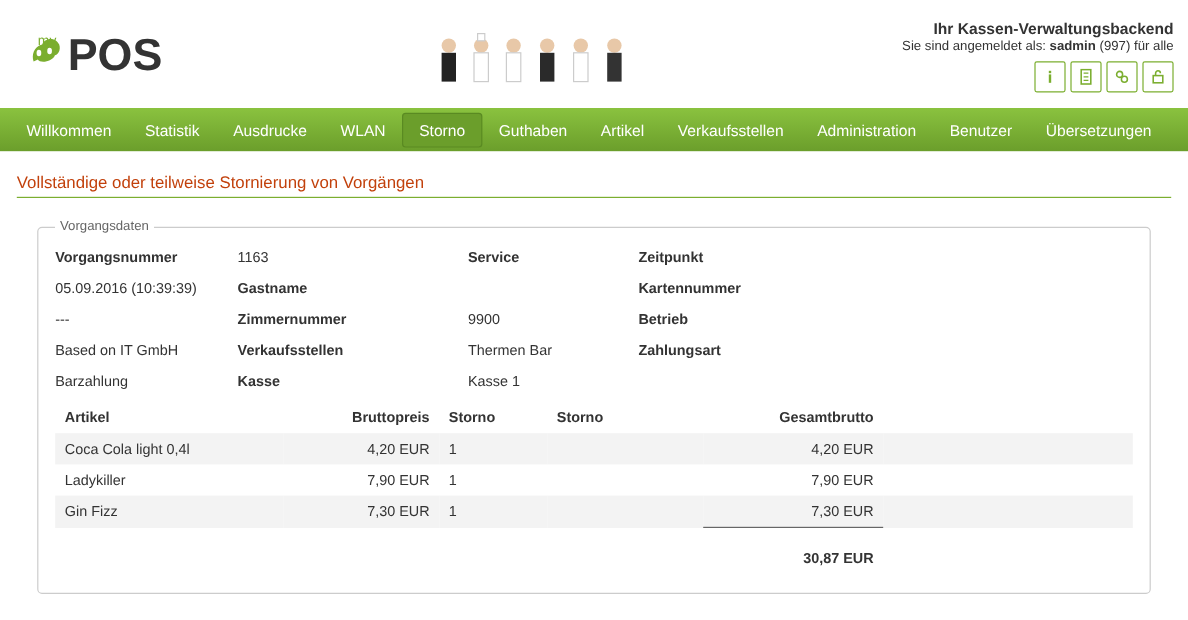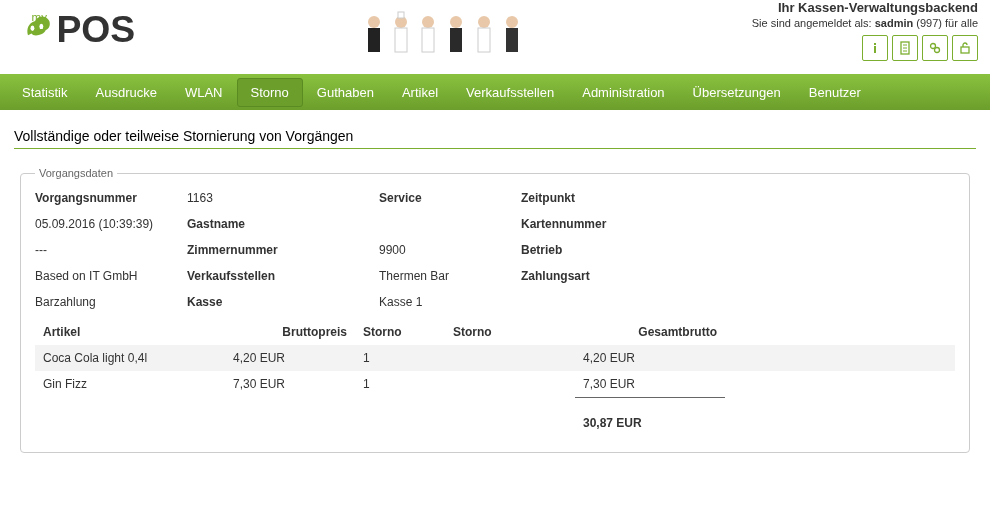--- a/index.html
+++ b/index.html
@@ -1,51 +1,51 @@
 <!DOCTYPE html>
 <html><head>
   <meta charset="utf-8">
   <style>
     * { box-sizing: border-box; }
     body { margin: 0; font-family: Arial, Helvetica, sans-serif; font-size: 12px; color: #333; background: #fff; }
     
-    .header { display: flex; align-items: flex-start; justify-content: space-between; padding: 0 12px 0 12px; }
+    .header { display: flex; align-items: flex-start; justify-content: space-between; padding: 16px 12px 0 12px; }
     .logo { display: flex; align-items: center; }
     .logo-svg { width: 160px; height: 60px; }
     
     .header-center { flex: 1; display: flex; justify-content: center; align-items: flex-end; height: 74px; }
     .people-svg { width: 180px; height: 66px; }
     
     .header-right { text-align: right; font-size: 11px; }
     .header-title { font-weight: bold; font-size: 13px; }
     .header-sub { margin-top: 2px; margin-left: 32px; }
     .header-sub b { font-weight: bold; }
     
     .icon-row { display: flex; gap: 4px; justify-content: flex-end; margin-top: 6px; }
     .icon-btn { width: 26px; height: 26px; border: 1px solid #7BAE2F; background: #fff; display: flex; align-items: center; justify-content: center; border-radius: 2px; cursor: pointer; }
     .icon-btn svg { fill: #7BAE2F; }
     
     .nav { background: linear-gradient(#8AC23F, #6B9E2B); display: flex; padding: 0 8px; height: 36px; align-items: center; gap: 0; }
     .nav-item { color: #fff; font-size: 13px; padding: 8px 14px; cursor: pointer; }
     .nav-item.active { background: #6B9E2B; border: 1px solid #5A8A22; border-radius: 3px; padding: 6px 13px; }
     
     .page { padding: 18px 14px; }
-    .page-title { color: #000000; font-size: 14px; padding-bottom: 4px; border-bottom: 1px solid #7BAE2F; margin-bottom: 18px; }
-    
-    fieldset { border: 1px solid #ccc; border-radius: 4px; padding: 12px 14px 16px 14px; margin: 6px; }
+    .page-title { color: #c2410c; font-size: 14px; padding-bottom: 4px; border-bottom: 1px solid #7BAE2F; margin-bottom: 18px; }
+    
+    fieldset { border: 1px solid #ccc; border-radius: 4px; padding: 12px 14px 16px 14px; margin: 17px; }
     legend { color: #666; font-size: 11px; padding: 0 4px; }
     
     .details { display: grid; grid-template-columns: 140px 180px 130px 200px; row-gap: 12px; column-gap: 10px; margin-bottom: 10px; gap: 12px; }
     .details .lbl { font-weight: bold; }
     
     table.items { width: 100%; border-collapse: collapse; font-size: 12px; }
     table.items th { text-align: left; font-weight: bold; padding: 6px 8px; }
     table.items th.right { text-align: right; }
     table.items td { padding: 6px 8px; }
-    table.items td.right { }
+    table.items td.right { text-align: right; }
     table.items tr.striped:nth-child(odd) { background: #f3f3f3; }
     
     .col-art { width: 190px; }
     .col-bp { width: 130px; text-align: right; }
     .col-menge { width: 90px; }
     .col-storno { width: 130px; }
     .col-gb { width: 150px; text-align: right; }
     
     .total-line td.line { border-top: 1px solid #666; }
     .total-row td { font-weight: bold; padding-top: 8px; }
@@ -113,30 +113,31 @@
           <svg width="14" height="14" viewBox="0 0 14 14">
             <rect x="3" y="6" width="8" height="6" fill="none" stroke="#7BAE2F" stroke-width="1.3"></rect>
             <path d="M5 6 V4 a2 2 0 0 1 4 0" fill="none" stroke="#7BAE2F" stroke-width="1.3"></path>
           </svg>
         </div>
     </div>
   </div>
 </div>
 
 <div class="nav" id="nav">
+    <div class="nav-item">Willkommen</div>
     <div class="nav-item">Statistik</div>
     <div class="nav-item">Ausdrucke</div>
     <div class="nav-item">WLAN</div>
     <div class="nav-item active">Storno</div>
     <div class="nav-item">Guthaben</div>
     <div class="nav-item">Artikel</div>
     <div class="nav-item">Verkaufsstellen</div>
     <div class="nav-item">Administration</div>
+    <div class="nav-item">Benutzer</div>
     <div class="nav-item">Übersetzungen</div>
-    <div class="nav-item">Benutzer</div>
   </div>
 
 <div class="page">
   <div class="page-title">Vollständige oder teilweise Stornierung von Vorgängen</div>
 
   <fieldset>
     <legend>Vorgangsdaten</legend>
 
     <div class="details">
       <div class="lbl">Vorgangsnummer</div>
@@ -178,20 +179,28 @@
       <tbody id="items-body">
           <tr class="striped">
             <td>Coca Cola light 0,4l</td>
             <td class="right">4,20 EUR</td>
             <td>1</td>
             <td></td>
             <td class="right">4,20 EUR</td>
             <td></td>
           </tr>
           <tr class="striped">
+            <td>Ladykiller</td>
+            <td class="right">7,90 EUR</td>
+            <td>1</td>
+            <td></td>
+            <td class="right">7,90 EUR</td>
+            <td></td>
+          </tr>
+          <tr class="striped">
             <td>Gin Fizz</td>
             <td class="right">7,30 EUR</td>
             <td>1</td>
             <td></td>
             <td class="right">7,30 EUR</td>
             <td></td>
           </tr>
         </tbody>
       <tfoot>
         <tr class="total-line">

